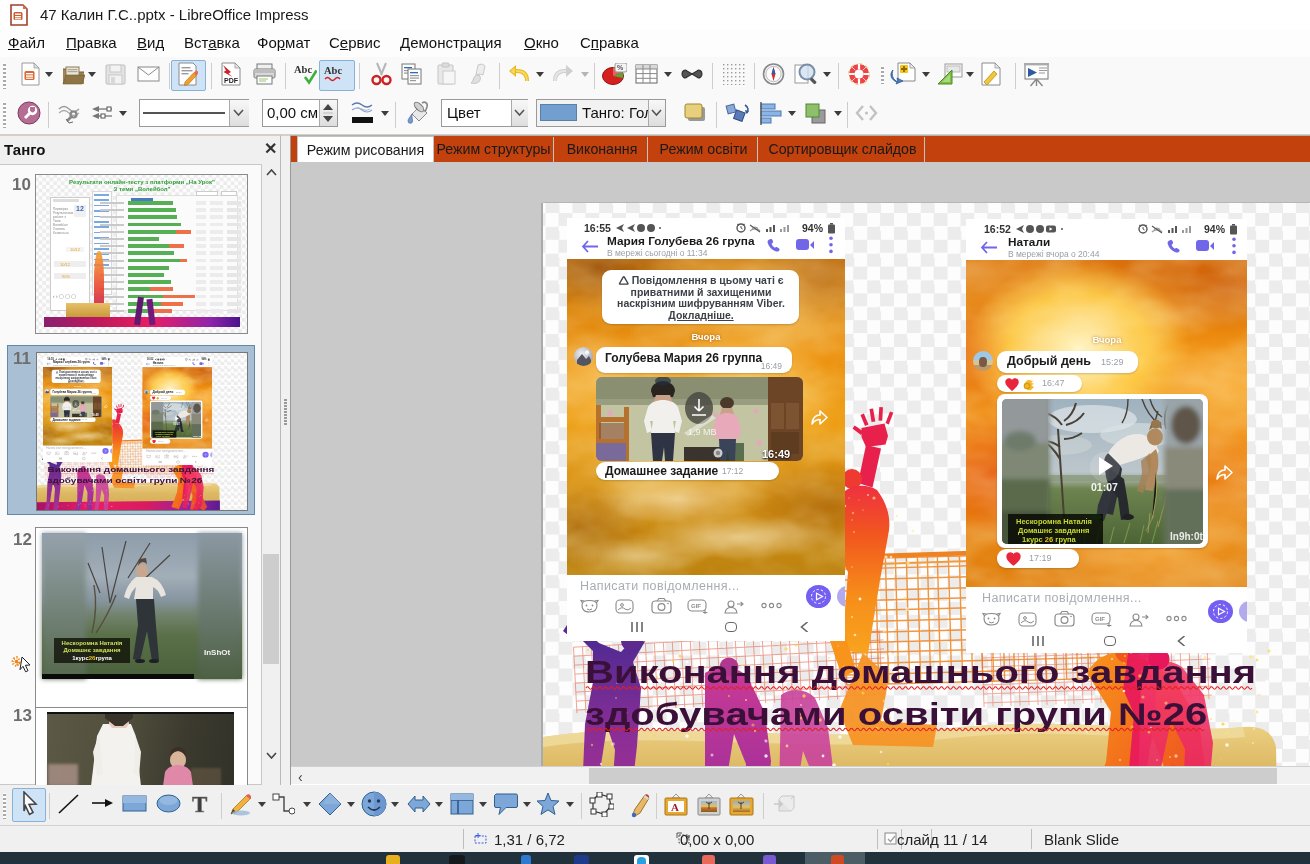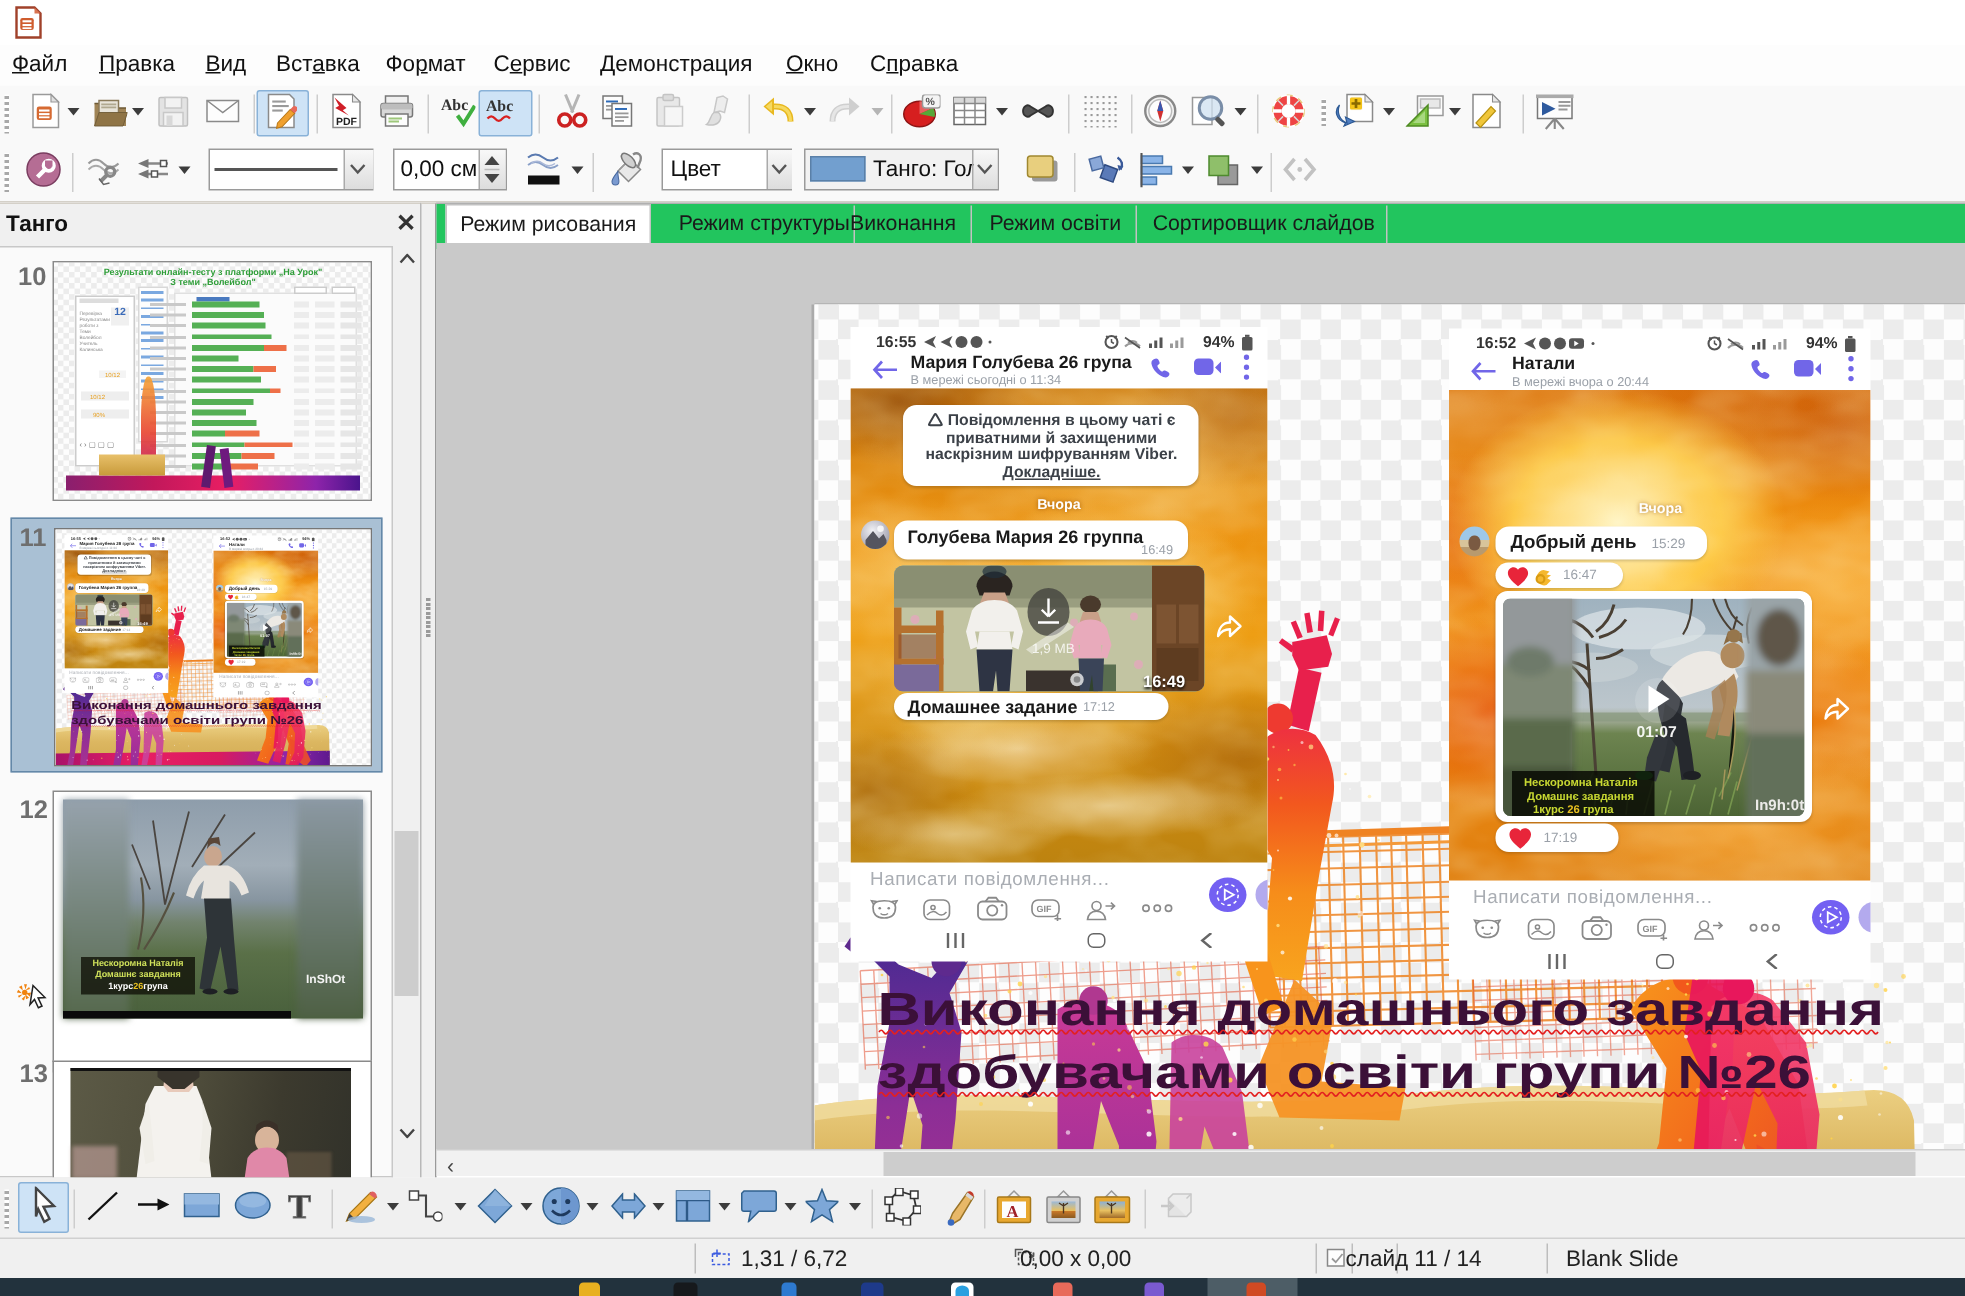--- a/index.html
+++ b/index.html
@@ -28,21 +28,21 @@
 .snum{position:absolute;font-size:17px;font-weight:bold;color:#6e6e6e}
 .thumb{position:absolute;left:35px;width:213px;background:#fff;border:1px solid #8a8a8a;overflow:hidden}
 #sel11{position:absolute;left:7px;top:209px;width:248px;height:170px;background:#a9c0d4;border:1px solid #6488a8}
 
 #pscroll{position:absolute;left:262px;top:28px;width:18px;height:621px;background:#f0f0f0}
 #pscroll .pthumb{position:absolute;left:1px;top:390px;width:16px;height:110px;background:#cdcdcd}
 
 #splitter{left:280px;top:135px;width:11px;height:650px;background:#f0f0f0;border-left:1px solid #b8b8b8;border-right:1px solid #9a9a9a;border-top:1px solid #d4d0c8}
 
 #right{left:291px;top:135px;width:1019px;height:650px;border-top:1px solid #b0b0b0}
-#tabbar{position:absolute;left:0;top:0;width:1019px;height:30px;background:#22c55e}
+#tabbar{position:absolute;left:0;top:0;width:1019px;height:30px;background:#c2410c}
 #tabbar .tab{position:absolute;top:1px;height:25px;font-size:14.2px;color:#1a1a1a;padding-top:4px;border-right:1px solid #c2c2c2;text-align:center;white-space:nowrap;overflow:hidden}
 #tabbar .tab.act{background:#fff;border:1px solid #c2c2c2;border-bottom:none;top:0;height:26px;padding-top:5px}
 #wsp{position:absolute;left:0;top:26px;width:1019px;height:604px;background:#c9c9c9;overflow:hidden}
 #hscroll{position:absolute;left:0;top:630px;width:1019px;height:18px;background:#f1f1f1;border-top:1px solid #d0d0d0}
 #hscroll .arr{position:absolute;left:7px;top:2px;font-size:14px;color:#444}
 #hscroll .hthumb{position:absolute;left:298px;top:1px;width:688px;height:16px;background:#cdcdcd}
 
 #drawbar{left:0;top:785px;width:1310px;height:41px;background:#f0f0f0;border-bottom:1px solid #d0d0d0}
 
 #statusbar{left:0;top:826px;width:1310px;height:26px;background:#f0f0f0;font-size:15px;color:#222}
@@ -59,20 +59,21 @@
 </style></head><body>
 <div id="titlebar" class="abs">
     <svg class="abs" style="left:8px;top:4px" width="22" height="22" viewBox="0 0 22 22">
       <path d="M3 1h12l4 4v16H3z" fill="#fff" stroke="#a0412a" stroke-width="1.6"></path>
 <path d="M15 1l4 4h-4z" fill="#d9734f"></path>
       <rect x="5.5" y="8" width="9" height="8" rx="1.5" fill="#cf5c2e"></rect>
 <rect x="7" y="9.5" width="6" height="1.4" fill="#fff"></rect>
       <rect x="7" y="12" width="6" height="1.4" fill="#fff"></rect>
       <rect x="7" y="14.2" width="6" height="1.2" fill="#fff"></rect>
     </svg>
+    <span class="abs txt">47 Калин Г.С..pptx - LibreOffice Impress</span>
   </div>
 <div id="menubar" class="abs">
     <span style="left:8px"><u>Ф</u>айл</span>
     <span style="left:66px"><u>П</u>равка</span>
     <span style="left:137px"><u>В</u>ид</span>
     <span style="left:184px">Вст<u>а</u>вка</span>
     <span style="left:257px">Фо<u>р</u>мат</span>
     <span style="left:329px">С<u>е</u>рвис</span>
     <span style="left:400px"><u>Д</u>емонстрация</span>
     <span style="left:524px"><u>О</u>кно</span>
@@ -1374,21 +1375,21 @@
 <path d="M118 60c3-5 8-7 13-7s10 2 13 7l2 14h-30z" fill="#e088a8"></path>
 </svg>
 </div>
 </div>
 <div id="splitter" class="abs">
     <div style="position:absolute;left:3px;top:262px;width:3px;height:28px;background-image:repeating-linear-gradient(#f0f0f0 0 1px,#9a9a9a 1px 3px)"></div>
   </div>
 <div id="right" class="abs">
 <div id="tabbar">
       <div class="tab act" style="left:6px;width:137px">Режим рисования</div>
-      <div class="tab" style="left:159px;width:120px">Режим структуры</div>
+      <div class="tab" style="left:143px;width:120px">Режим структуры</div>
       <div class="tab" style="left:266px;width:91px">Виконання</div>
       <div class="tab" style="left:359px;width:108px">Режим освіти</div>
       <div class="tab" style="left:470px;width:164px">Сортировщик слайдов</div>
     </div>
 <div id="wsp">
       <div id="slide">
 <div class="checker"></div>
 <svg class="abs" style="left:0;top:0" width="852" height="639" viewBox="0 0 852 639">
 <defs>
 <linearGradient id="gA" x1="0" y1="0" x2="0" y2="1">

